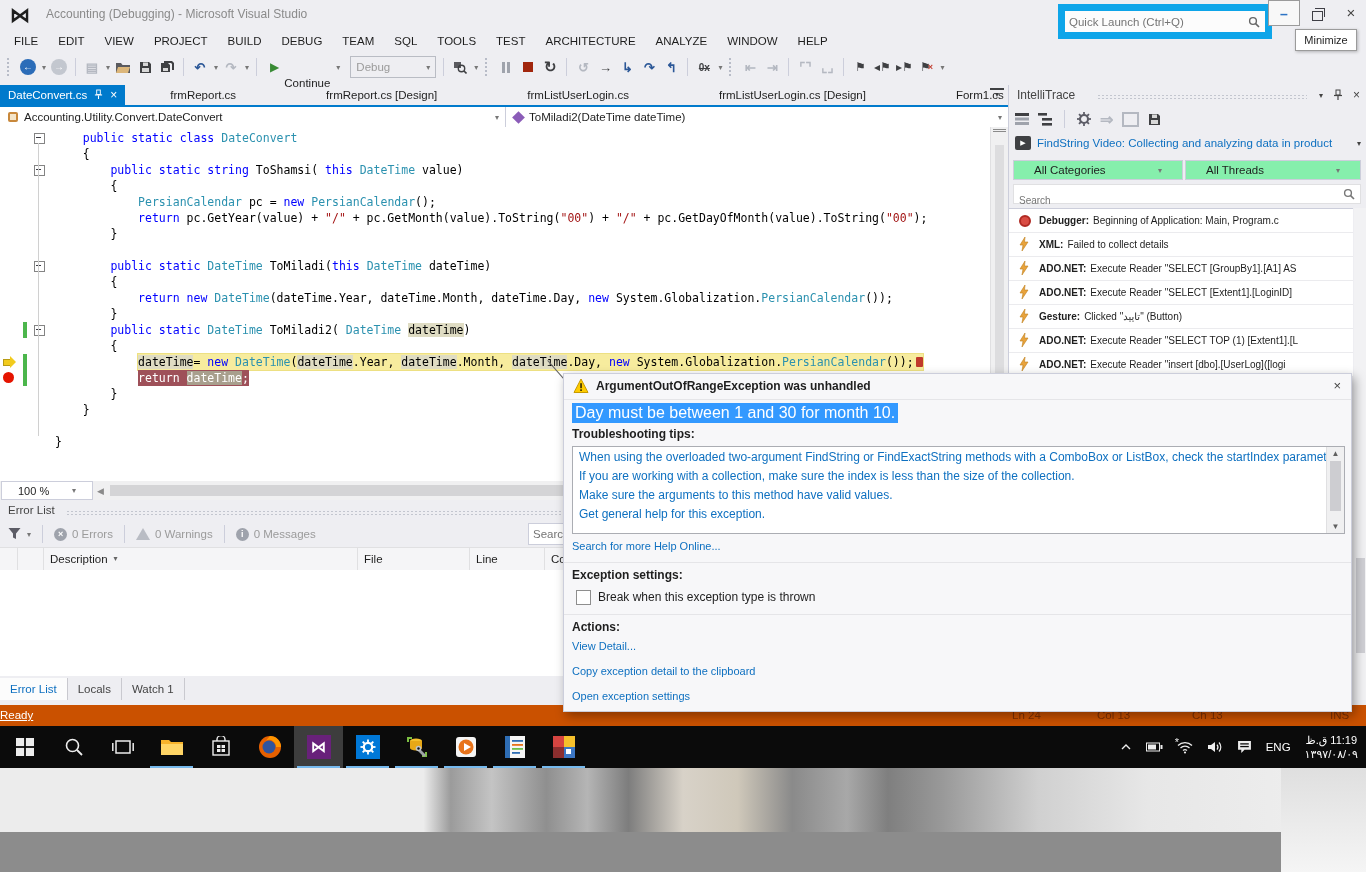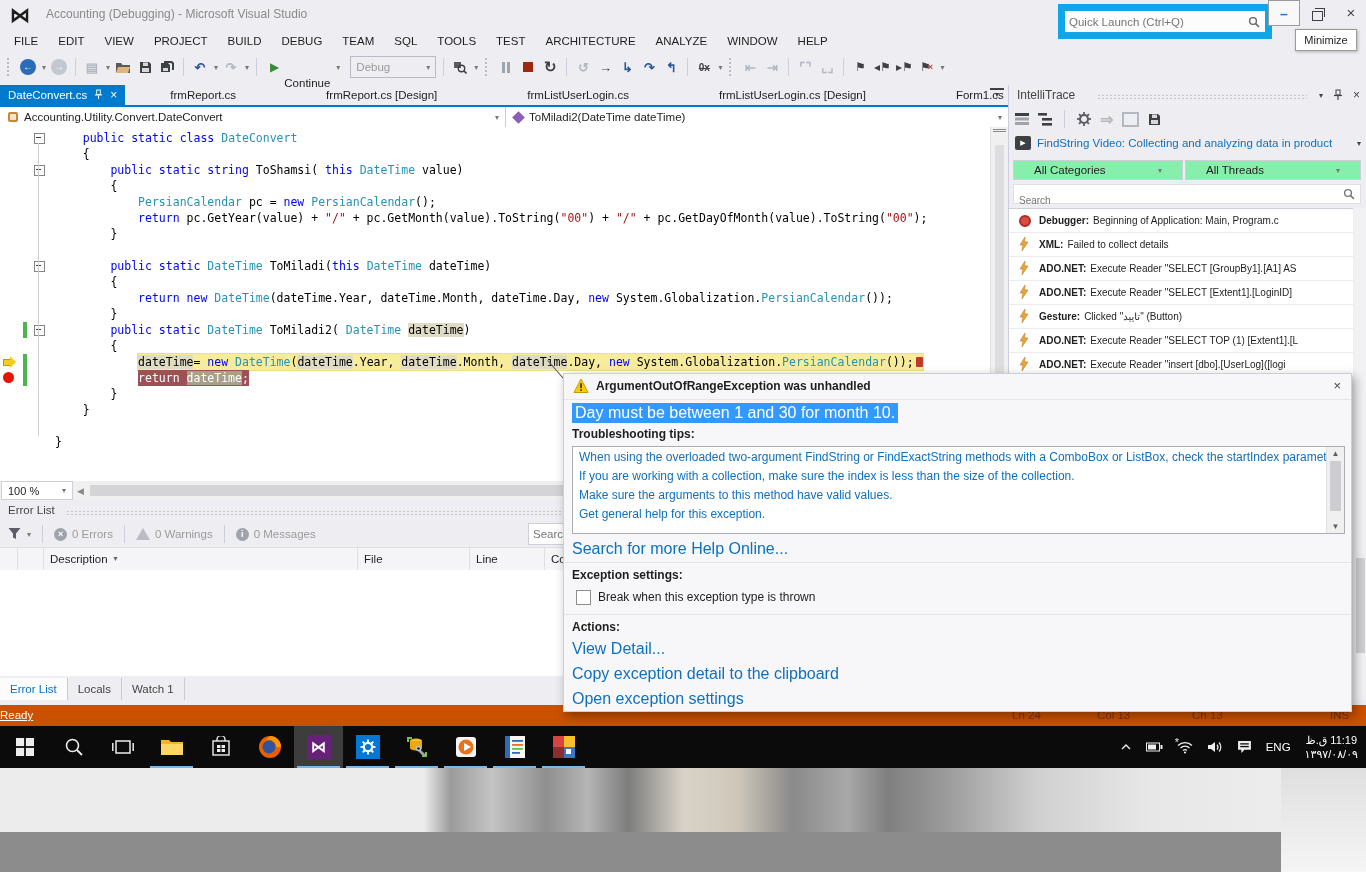--- a/index.html
+++ b/index.html
@@ -85,21 +85,21 @@
   .bpdot{position:absolute;left:3px;top:2px;width:11px;height:11px;border-radius:50%;background:#E51400;}
   .curarrow{position:absolute;left:3px;top:5px;width:6px;height:5px;background:#F2CB1D;border:1px solid #B89B13;}
   .curarrow:after{content:'';position:absolute;left:6px;top:-4px;border-left:6px solid #F2CB1D;border-top:6px solid transparent;border-bottom:6px solid transparent;}
   #foldline{left:38px;top:143px;width:1px;height:293px;background:#D0D0D0;}
   #vscroll{left:990px;top:127px;width:18px;height:354px;background:#F0F0F1;border-left:1px solid #E0E0E2;}
   #vscroll .thumb{position:absolute;left:4px;top:18px;width:9px;height:320px;background:#DDDDDF;}
   #vsplit{position:absolute;left:2px;top:2px;width:13px;height:9px;border-top:3px double #8A8A8A;}
 
   
   #zoombar{left:0;top:481px;width:1008px;height:19px;background:#F0F0F1;display:flex;align-items:center;}
-  #zoomcombo{width:58px;height:17px;background:#FFF;border:1px solid #CCCEDB;font-size:11px;color:#1E1E1E;display:flex;align-items:center;justify-content:space-between;padding:0 6px;margin-left:1px;}
+  #zoomcombo{width:58px;height:17px;background:#FFF;border:1px solid #CCCEDB;font-size:11px;color:#1E1E1E;display:flex;align-items:center;justify-content:space-between;padding:0 16px;margin-left:1px;}
   .harrow{font-size:9px;color:#8A8A8A;margin:0 4px;}
   #htrack{flex:1;height:13px;background:#F0F0F1;position:relative;margin-right:20px;}
   #hthumb{position:absolute;left:2px;top:1px;width:96%;height:11px;background:#D4D4D6;}
 
   
   #errorlist{left:0;top:500px;width:1008px;height:205px;background:#EEEEF2;}
   #el-title{position:absolute;left:8px;top:4px;font-size:11.5px;color:#444;}
   .dots{position:absolute;top:10px;height:6px;background-image:radial-gradient(circle,#C3C6CF 0.8px,transparent 0.9px);background-size:4px 3px;}
   #el-toolbar{position:absolute;left:0;top:21px;width:100%;height:26px;display:flex;align-items:center;}
   .el-group{display:flex;align-items:center;gap:5px;font-size:11.5px;color:#9B9B9B;padding:0 8px;}
@@ -146,21 +146,21 @@
   #ex-head{position:absolute;left:0;top:0;width:100%;height:25px;border-bottom:1px solid #E5E5E8;}
   #ex-title{position:absolute;left:32px;top:5px;font-size:12px;font-weight:bold;color:#1E1E1E;}
   #ex-close{position:absolute;right:10px;top:4px;font-size:13px;color:#444;}
   #ex-msg{position:absolute;left:8px;top:29px;background:#3399FF;color:#FFF;font-size:16px;padding:1px 3px;}
   .ex-label{position:absolute;left:8px;font-size:12px;font-weight:bold;color:#1E1E1E;}
   #ex-tipsbox{position:absolute;left:8px;top:72px;width:773px;height:88px;background:#FFF;border:1px solid #ABADB3;box-sizing:border-box;}
   .tip{font-size:12px;color:#0E70C0;padding:2.5px 6px;white-space:nowrap;overflow:hidden;}
   #tips-scroll{position:absolute;right:0;top:0;width:17px;height:86px;background:#F0F0F1;border-left:1px solid #E0E0E2;}
   #tips-scroll .sarr{position:absolute;left:0;width:17px;font-size:8px;color:#606060;text-align:center;}
   #tips-scroll .thumb{position:absolute;left:3px;top:14px;width:11px;height:50px;background:#CDCDD1;}
-  .ex-link{position:absolute;left:8px;font-size:16px;color:#0E70C0;}
+  .ex-link{position:absolute;left:8px;font-size:11px;color:#0E70C0;}
   .ex-sep{position:absolute;left:0;width:100%;height:1px;background:#E5E5E8;}
   #ex-check{position:absolute;left:12px;top:216px;width:13px;height:13px;background:#FFF;border:1px solid #8E8E8E;}
   #ex-checklabel{position:absolute;left:34px;top:216px;font-size:12px;color:#1E1E1E;}
 
   
   #taskbar{left:0;top:726px;width:1366px;height:42px;background:#0B0B0B;z-index:70;}
   .tb-slot{position:absolute;top:0;width:49px;height:42px;display:flex;align-items:center;justify-content:center;}
   .tb-slot.hl{background:#3D3D3D;}
   .tb-underline{position:absolute;left:3px;bottom:0;width:43px;height:2px;background:#76B9ED;}
   .vs-tile{width:24px;height:24px;background:#68217A;color:#FFF;font-size:15px;font-weight:bold;text-align:center;line-height:24px;}

